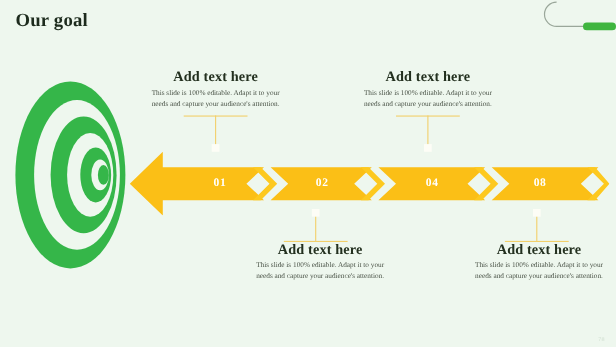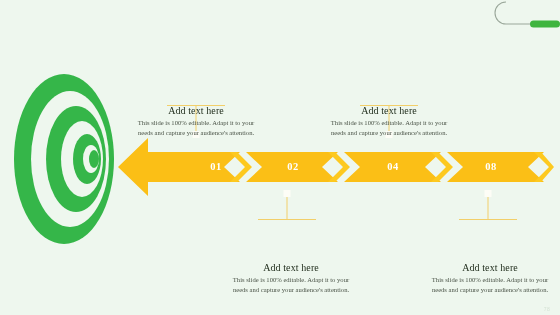--- a/index.html
+++ b/index.html
@@ -73,21 +73,21 @@
     font-family: "Liberation Serif", serif;
     font-size: 10.5px;
     font-weight: 700;
     color: #ffffff;
     letter-spacing: 0.6px;
     top: 161px;
     text-align: center;
     width: 40px;
     pointer-events: none;
   }
-  .seg-label.s1 { left: 196px; }
+  .seg-label.s1 { left: 180px; }
   .seg-label.s2 { left: 273px; text-align: center; }
   .seg-label.s3 { left: 373px; }
   .seg-label.s4 { left: 471px; }
 
   
   .connector {
     position: absolute;
   }
   .connector .stem {
     position: absolute;
@@ -130,26 +130,25 @@
   .conn-4 { left: 459px; top: 190px; height: 30px; }
 
   
   .txtblock {
     position: absolute;
     width: 132px;
     text-align: center;
   }
   .txtblock .head {
     font-family: "Liberation Serif", serif;
-    font-size: 10px;
-    font-weight: 400;
+    font-size: 13px;
+    font-weight: 700;
     color: #23301f;
     margin-bottom: 2px;
     letter-spacing: 0.1px;
-    margin-top: 43px;
   }
   .txtblock .body {
     font-family: "Liberation Serif", serif;
     font-size: 6.6px;
     line-height: 1.45;
     color: #4a5347;
   }
 
   .tb-1 { left: 130px; top: 62px; }
   .tb-3 { left: 323px; top: 62px; }
@@ -165,20 +164,21 @@
     font-size: 5px;
     color: #d4e2d4;
     letter-spacing: 0.3px;
   }
 </style>
 </head>
 <body>
 
 <div class="slide">
 
+  <div class="page-title">Our goal</div>
 
   <div class="deco">
     <svg width="80" height="34" viewBox="0 0 80 34" xmlns="http://www.w3.org/2000/svg">
       <path d="M26 2 A11 11 0 0 0 26 24 L52 24" fill="none" stroke="#9aa79a" stroke-width="1.1"></path>
       <rect x="50" y="20.5" width="30" height="7" rx="3.5" fill="#3fb53f"></rect>
     </svg>
   </div>
 
   <div class="target">
     <svg width="130" height="175" viewBox="0 0 130 175" xmlns="http://www.w3.org/2000/svg">

